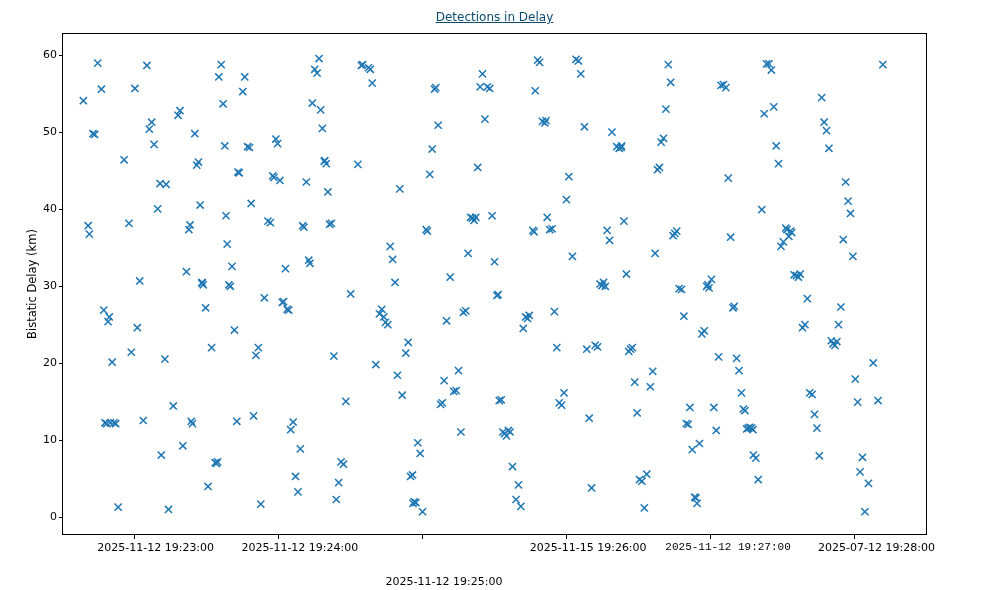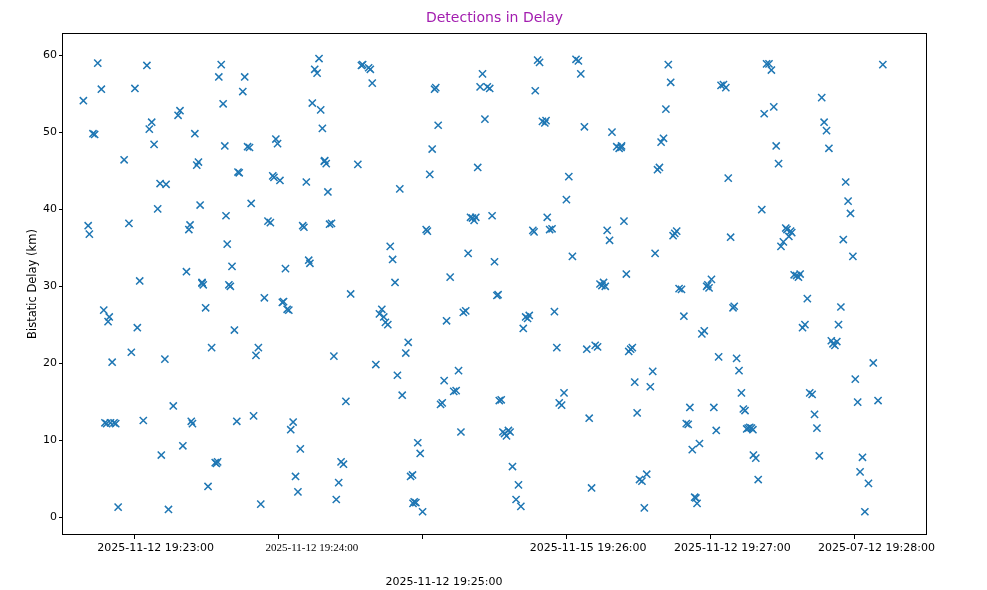--- a/index.html
+++ b/index.html
@@ -19,24 +19,25 @@
     height: 590px;
     background: #ffffff;
   }
   
   #chart-title {
     position: absolute;
     left: 62px;
     top: 10px;
     width: 865px;
     text-align: center;
-    font-size: 14px;
-    color: #a21caf;
+    font-size: 12px;
+    color: #0c4a6e;
     line-height: 15px;
     white-space: nowrap;
+    text-decoration: underline;
   }
   
   #plot-area {
     position: absolute;
     left: 62px;
     top: 33px;
     width: 865px;
     height: 502px;
     border: 1.1px solid #000000;
     box-sizing: border-box;
@@ -487,26 +488,26 @@
       <div class="ytick-label" style="top: 203.316px;">40</div>
       <div class="ytick-mark" style="top: 131.772px;"></div>
       <div class="ytick-label" style="top: 126.322px;">50</div>
       <div class="ytick-mark" style="top: 54.7782px;"></div>
       <div class="ytick-label" style="top: 49.3282px;">60</div>
     </div>
   <div id="xticks">
       <div class="xtick-mark" style="left: 133.533px;"></div>
       <div class="xtick-label" style="left: 54.0833px;">2025-11-12 19:23:00</div>
       <div class="xtick-mark" style="left: 277.7px;"></div>
-      <div class="xtick-label" style="left: 198.25px; font-family: Liberation Serif, serif;">2025-11-12 19:24:00</div>
+      <div class="xtick-label" style="left: 198.25px;">2025-11-12 19:24:00</div>
       <div class="xtick-mark" style="left: 421.867px;"></div>
       <div class="xtick-label" style="left: 342.417px; margin-top: 34px;">2025-11-12 19:25:00</div>
       <div class="xtick-mark" style="left: 566.033px;"></div>
       <div class="xtick-label" style="left: 486.583px;">2025-11-15 19:26:00</div>
       <div class="xtick-mark" style="left: 710.2px;"></div>
-      <div class="xtick-label" style="left: 630.75px;">2025-11-12 19:27:00</div>
+      <div class="xtick-label" style="left: 630.75px; font-family: Liberation Mono, monospace;">2025-11-12 19:27:00</div>
       <div class="xtick-mark" style="left: 854.367px;"></div>
       <div class="xtick-label" style="left: 774.917px;">2025-07-12 19:28:00</div>
     </div>
 
   <div id="ylabel">Bistatic Delay (km)</div>
 
 </div>
 
 </body></html>

